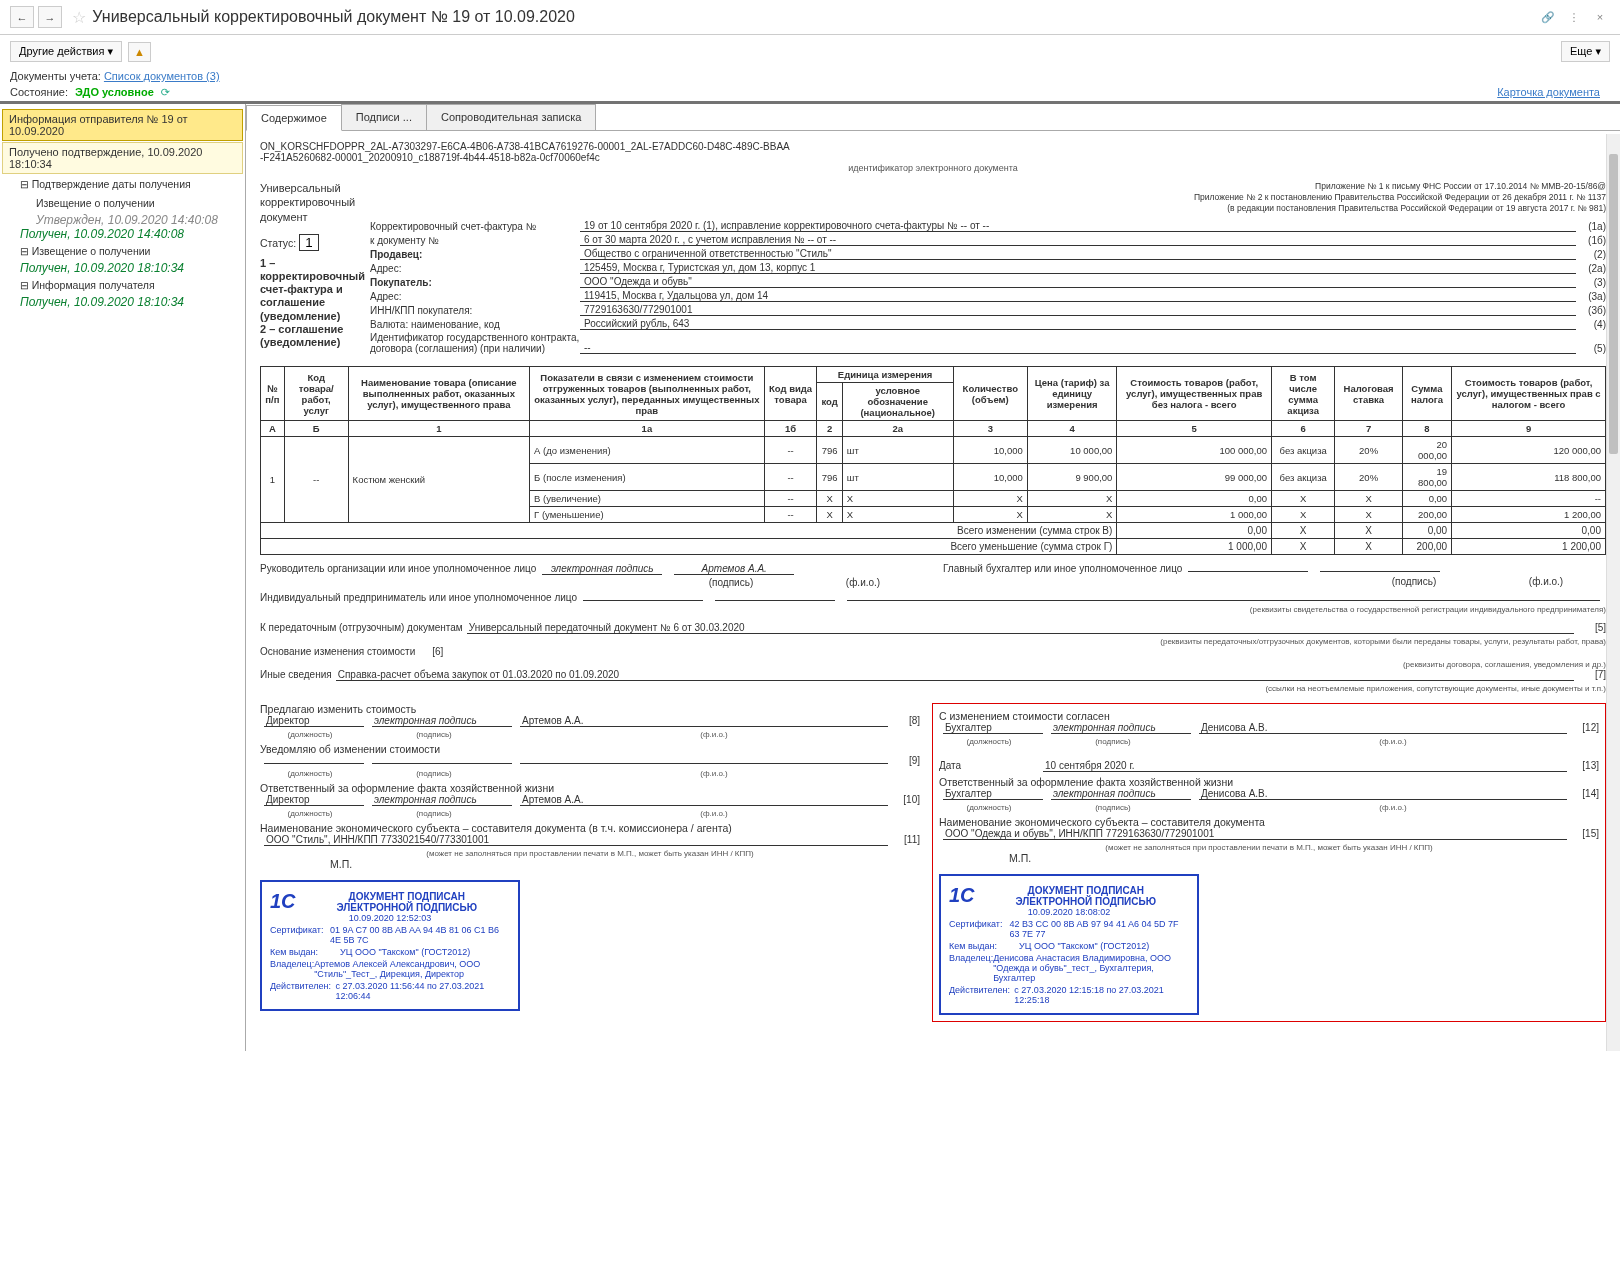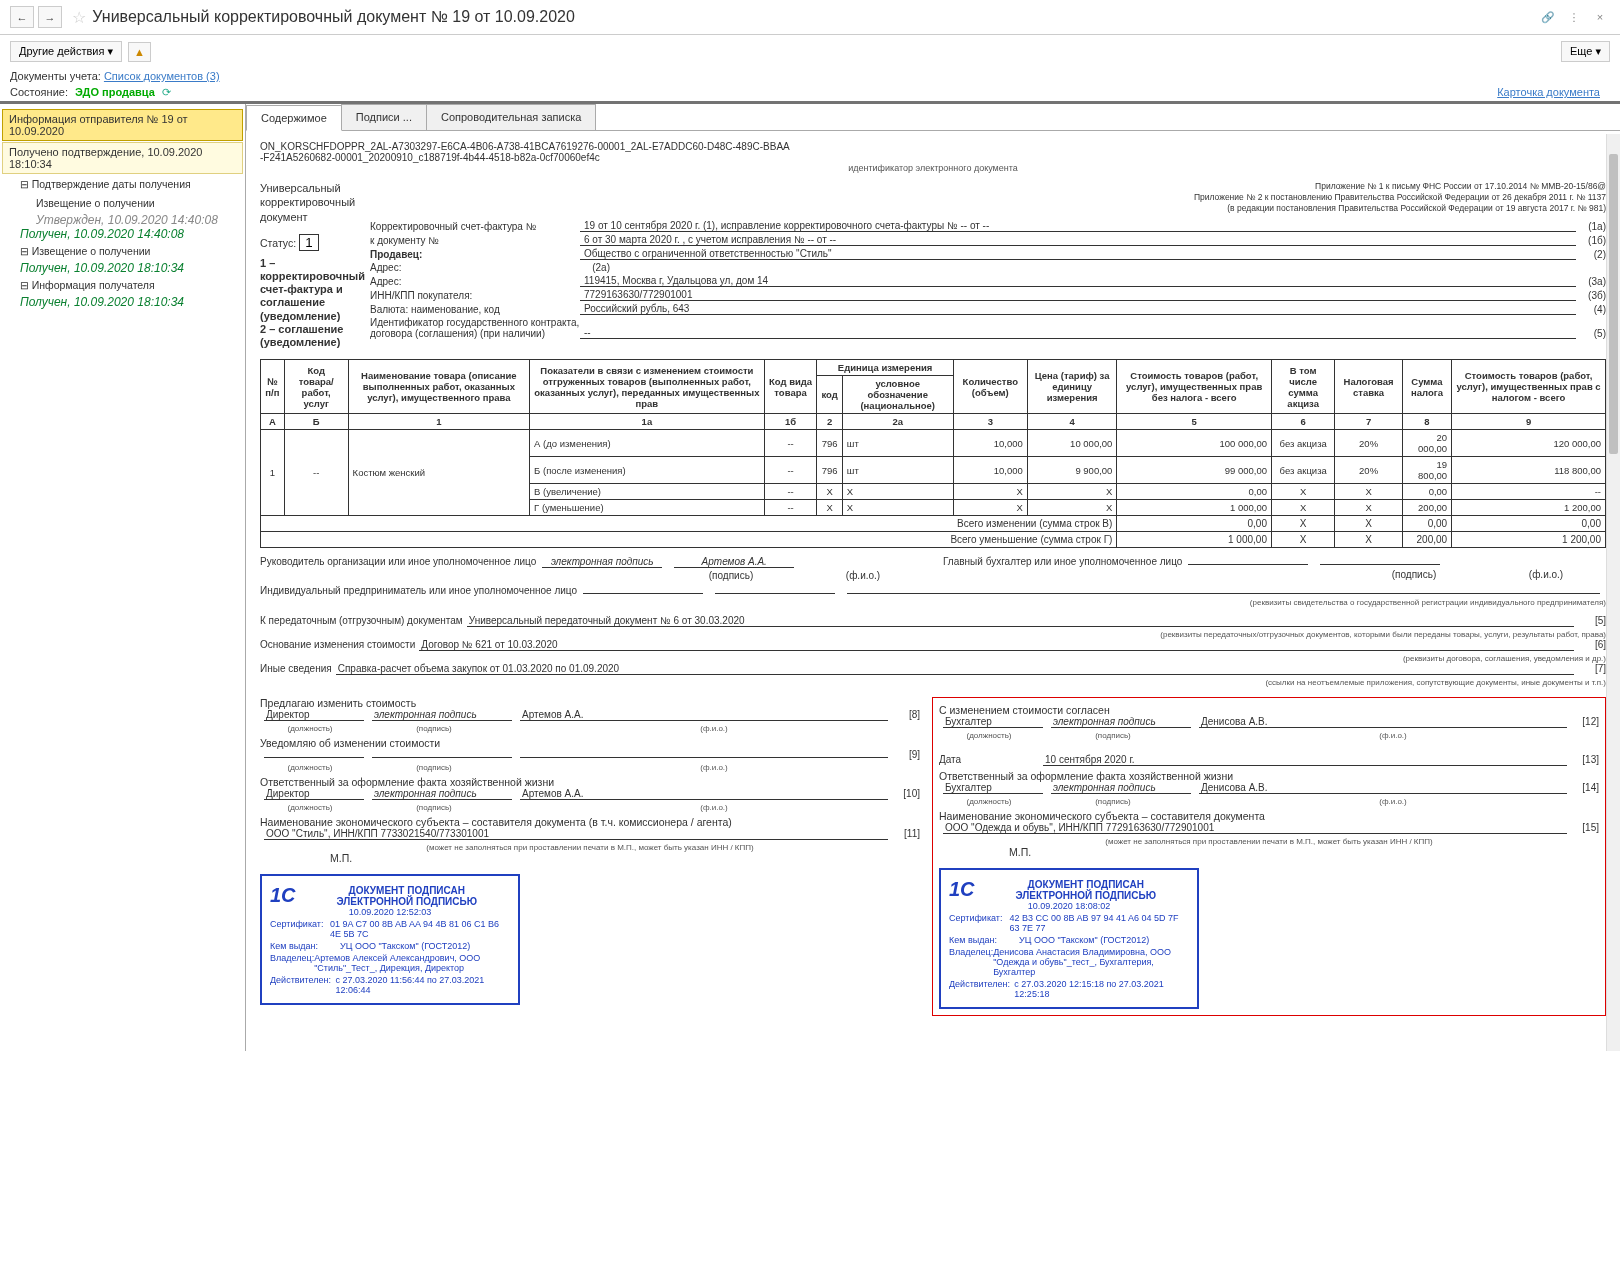--- a/index.html
+++ b/index.html
@@ -88,21 +88,21 @@
   <div class="spacer"></div>
   <button class="btn"><span>Еще</span> ▾</button>
 </div>
 
 <div class="meta-row">
   <span>Документы учета:</span>
   <a href="#">Список документов (3)</a>
 </div>
 <div class="meta-row">
   <span>Состояние:</span>
-  <span class="edo-status">ЭДО продавца</span>
+  <span class="edo-status">ЭДО условное</span>
   <span class="refresh">⟳</span>
   <a href="#" class="doc-card-link">Карточка документа</a>
 </div>
 
 <div class="main-split">
   <div class="sidebar">
     <div class="sb-item selected">Информация отправителя № 19 от 10.09.2020</div>
     <div class="sb-item confirm">Получено подтверждение, 10.09.2020 18:10:34</div>
     <div id="sb-tree">
         <div class="sb-item sb-sub">⊟ Подтверждение даты получения</div>
@@ -155,21 +155,27 @@
                 <span class="val">6          от   30 марта 2020 г.    , с учетом исправления №     --     от     --</span>
                 <span class="num">(1б)</span>
               </div>
               <div class="form-row">
                 <span class="lbl" style="font-weight: bold;">Продавец:</span>
                 <span class="val">Общество с ограниченной ответственностью "Стиль"</span>
                 <span class="num">(2)</span>
               </div>
               <div class="form-row">
                 <span class="lbl">Адрес:</span>
+                <span class="val">125459, Москва г, Туристская ул, дом 13, корпус 1</span>
                 <span class="num">(2а)</span>
+              </div>
+              <div class="form-row">
+                <span class="lbl" style="font-weight: bold;">Покупатель:</span>
+                <span class="val">ООО "Одежда и обувь"</span>
+                <span class="num">(3)</span>
               </div>
               <div class="form-row">
                 <span class="lbl">Адрес:</span>
                 <span class="val">119415, Москва г, Удальцова ул, дом 14</span>
                 <span class="num">(3а)</span>
               </div>
               <div class="form-row">
                 <span class="lbl">ИНН/КПП покупателя:</span>
                 <span class="val">7729163630/772901001</span>
                 <span class="num">(3б)</span>
@@ -339,21 +345,20 @@
 
       <div style="margin-top:8px">
         <div class="form-line">
             <span>К передаточным (отгрузочным) документам</span>
             <span class="uline">Универсальный передаточный документ № 6 от 30.03.2020</span>
             <span class="tag">[5]</span>
           </div>
         <div class="tiny-caption" style="text-align:right">(реквизиты передаточных/отгрузочных документов, которыми были переданы товары, услуги, результаты работ, права)</div>
         <div class="form-line">
             <span>Основание изменения стоимости</span>
-            <span class="uline">Договор № 621 от 10.03.2020</span>
             <span class="tag">[6]</span>
           </div>
         <div class="tiny-caption" style="text-align:right">(реквизиты договора, соглашения, уведомления и др.)</div>
         <div class="form-line">
             <span>Иные сведения</span>
             <span class="uline">Справка-расчет объема закупок от 01.03.2020 по 01.09.2020</span>
             <span class="tag">[7]</span>
           </div>
         <div class="tiny-caption" style="text-align:right">(ссылки на неотъемлемые приложения, сопутствующие документы, иные документы и т.п.)</div>
       </div>

